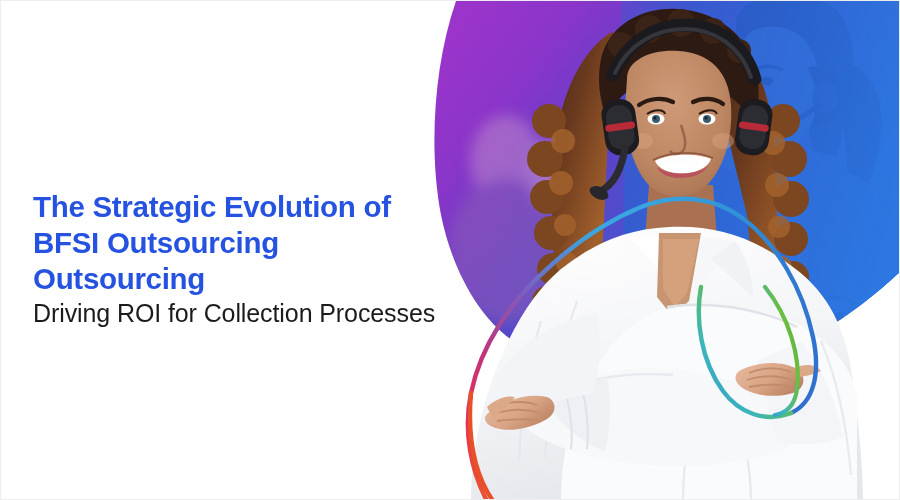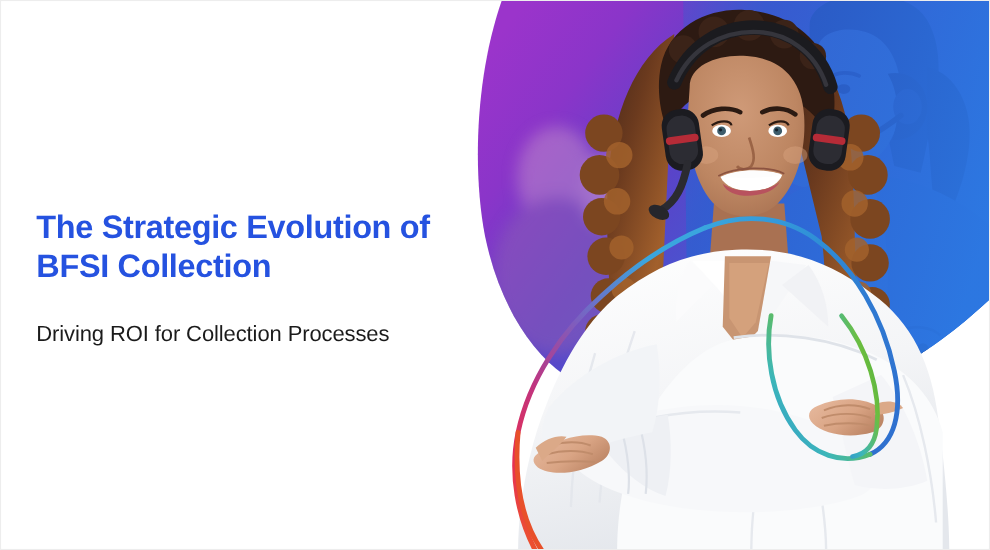--- a/index.html
+++ b/index.html
@@ -28,23 +28,23 @@
   .headline {
     color:#2552e0;
     font-size:29.5px;
     font-weight:bold;
     line-height:36px;
     letter-spacing:-0.3px;
     margin-top:40px;
   }
   .headline .ln { display:block; white-space:nowrap; }
   .subhead {
-    margin-top:30px;
+    margin-top:3px;
     color:#1b1b1b;
-    font-size:20px;
+    font-size:25px;
     font-weight:400;
     line-height:26px;
     letter-spacing:-0.1px;
     white-space:nowrap;
   }
 
   
   .art { position:absolute; inset:0; z-index:10; }
   .art svg { display:block; width:900px; height:500px; }
 </style>
@@ -377,18 +377,19 @@
 
         <path d="M470,392 C466,438 474,474 492,500" stroke="#e8502a" stroke-width="4.4"></path>
       </g>
 
     </svg>
   </div>
 
   <div class="text-block">
     <h1 class="headline">
       <span class="ln">The Strategic Evolution of</span>
-      <span class="ln">BFSI Collection</span>
+      <span class="ln">BFSI Outsourcing</span>
+      <span class="ln">Outsourcing</span>
     </h1>
     <p class="subhead">Driving ROI for Collection Processes</p>
   </div>
 
 </div>
 
 </body></html>

